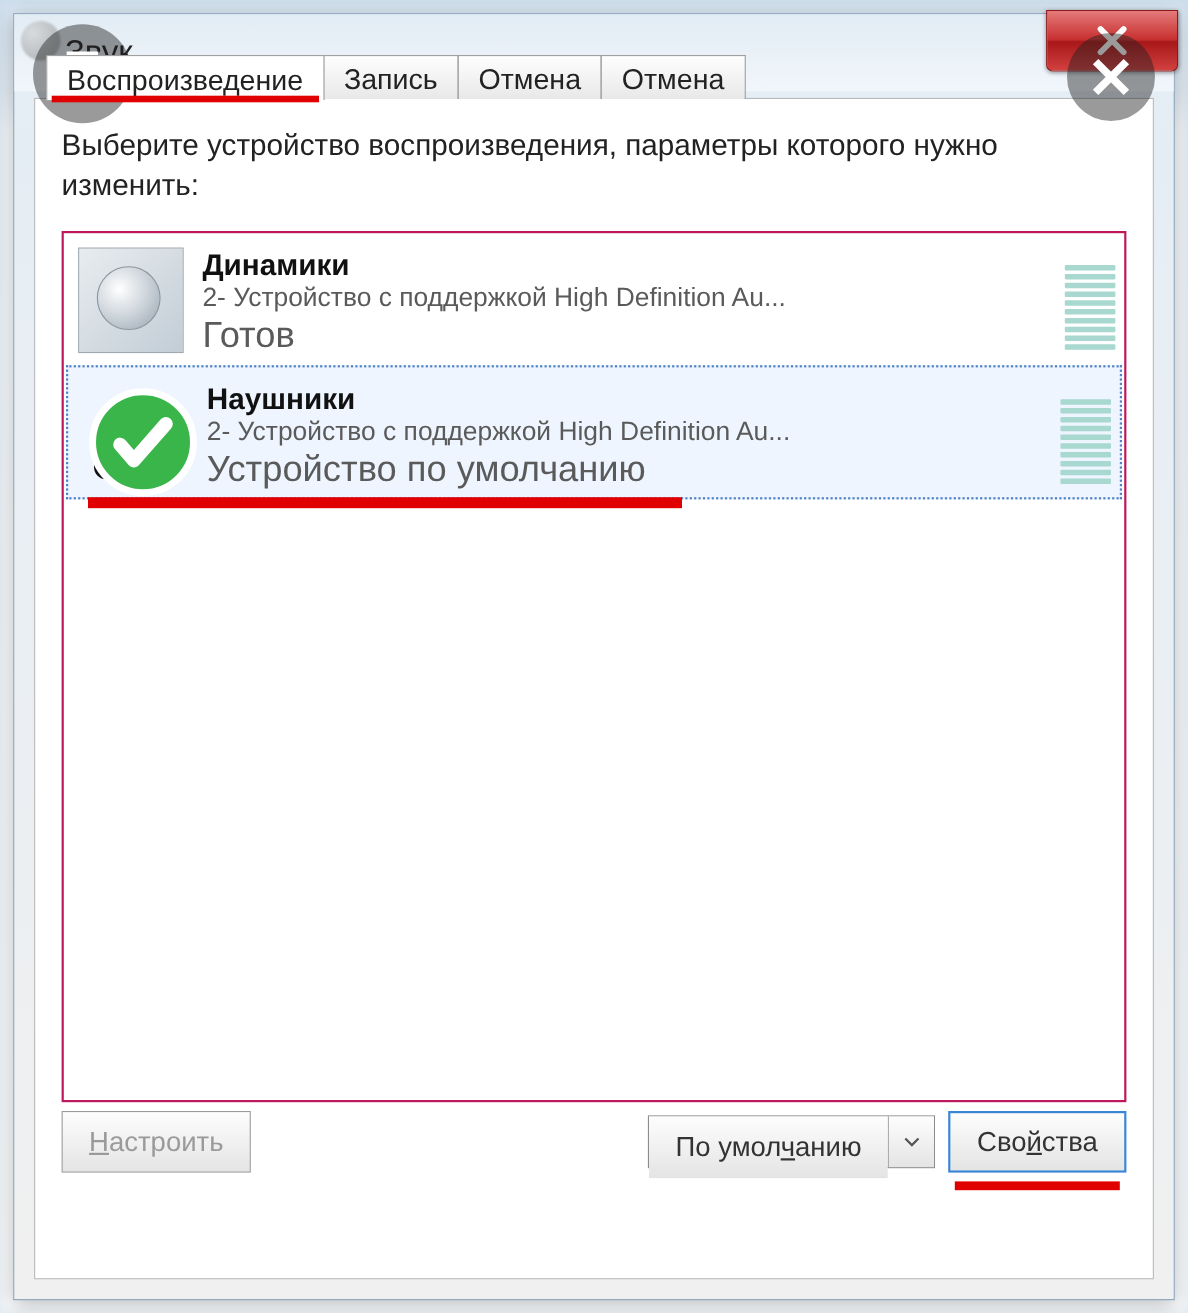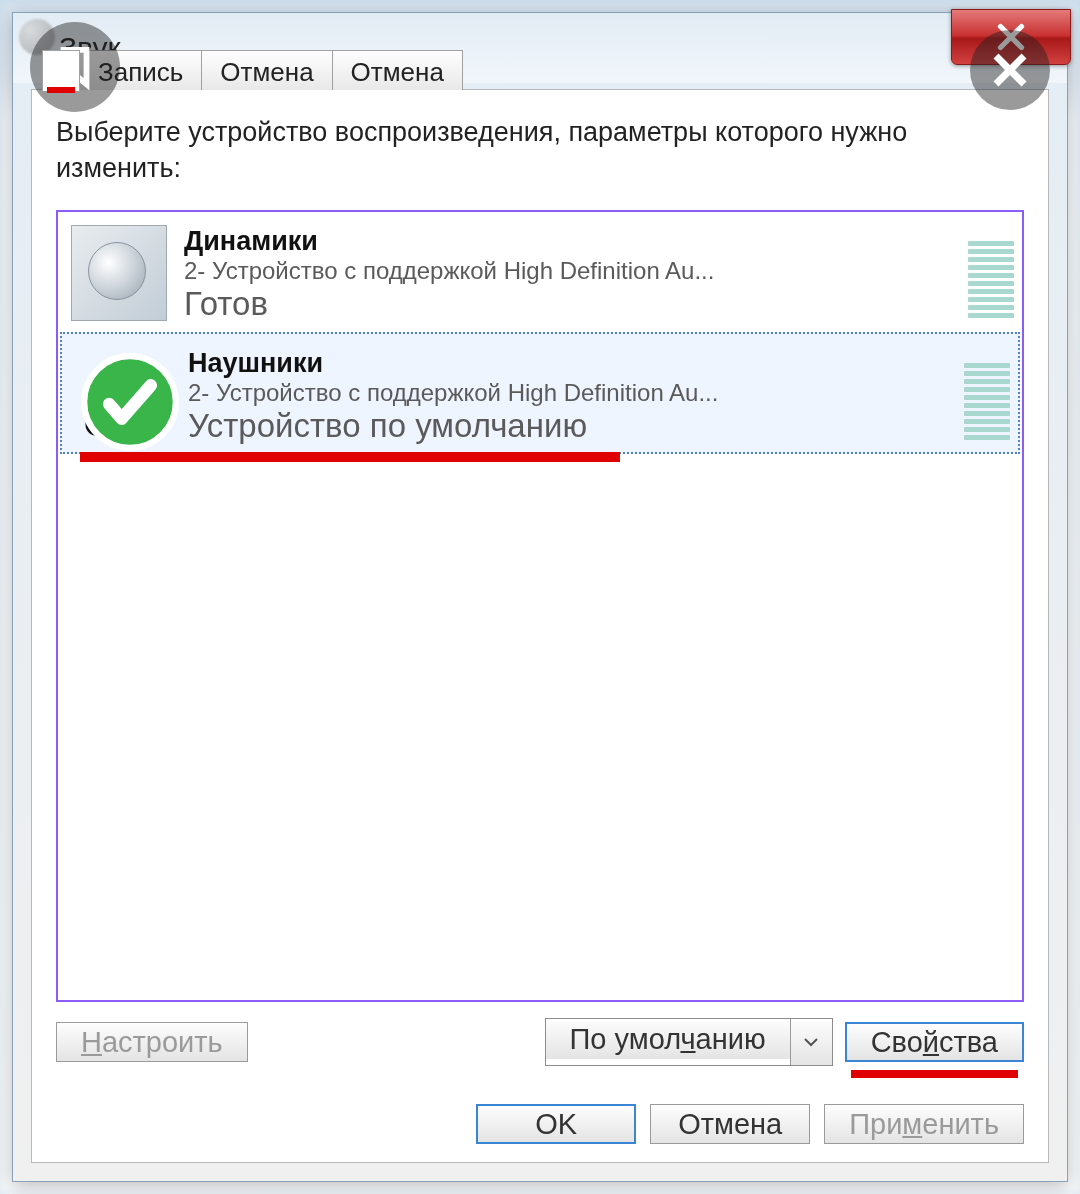--- a/index.html
+++ b/index.html
@@ -111,21 +111,21 @@
       display:none;
     }
     .tab.active .underline { display:block; }
     .instruction {
       position:absolute; left:24px; right:24px; top:24px;
       font-size:27px; color:#222;
       line-height:1.35;
     }
     .device-list {
       position:absolute; left:24px; right:24px; top:120px; bottom:160px;
-      border:2px solid #8b5cf6;
+      border:2px solid #be185d;
       background:#fff;
       overflow:hidden;
     }
     .device-item {
       display:flex;
       align-items:flex-start;
       padding: 10px 8px 6px 10px;
       gap: 14px;
       position:relative;
     }
@@ -167,24 +167,24 @@
     .level-meter span { height:5px; background:#a8d8d0; border-radius:1px; }
     .red-bar-2 {
       position:absolute; left:18px; bottom:-10px;
       width:540px; height:10px; background:#e00000;
     }
     .bottom-btns {
       position:absolute; left:24px; right:24px; bottom:96px;
       display:flex; align-items:center; gap:12px;
     }
     .btn {
-      height:40px;
+      height:56px;
       border:1px solid #9a9a9a;
       background: linear-gradient(#fdfdfd,#e4e4e4);
-      font-size:29px;
+      font-size:25px;
       color:#333;
       padding: 4px 24px;
       display:flex; align-items:center; justify-content:center;
       position:relative;
       user-select:none;
     }
     .btn.disabled { color:#9a9a9a; }
     .btn.primary { border:2px solid #3b86d4; }
     .btn .redline { position:absolute; left:4px; right:4px; bottom:-18px; height:8px; background:#e00000; }
     .split-main { flex:1; }
@@ -217,20 +217,21 @@
       <svg viewBox="0 0 24 24">
           <path d="M5 5 L19 19 M19 5 L5 19" stroke="#fff" stroke-width="3.5" stroke-linecap="round" fill="none"></path>
         </svg>
     </div>
   </div>
 
   <div class="panel">
 
     <div class="tabstrip">
       <div class="tab active">
+        <span>Воспроизведение</span>
         <span class="underline"></span>
       </div>
       <div class="tab">
         <span>Запись</span>
       </div>
       <div class="tab">
         <span>Отмена</span>
       </div>
       <div class="tab">
         <span>Отмена</span>
@@ -311,31 +312,20 @@
               <path d="M2 3 L8 9 L14 3" fill="none" stroke="#555" stroke-width="2"></path>
             </svg>
         </div>
       </div>
       <div class="btn primary">
         <span>Сво<span class="underline-char">й</span>ства</span>
         <span class="redline"></span>
       </div>
     </div>
 
-    <div class="dlg-btns">
-      <div class="btn primary">
-        <span>OK</span>
-      </div>
-      <div class="btn">
-        <span>Отмена</span>
-      </div>
-      <div class="btn disabled">
-        <span>При<span class="underline-char">м</span>енить</span>
-      </div>
-    </div>
   </div>
 </div>
 
 <div class="overlay-save">
   <svg viewBox="0 0 24 24">
     <path d="M6 3 h12 v18 l-6 -5 l-6 5 z"></path>
   </svg>
 </div>
 <div class="overlay-close">
   <svg viewBox="0 0 24 24">

